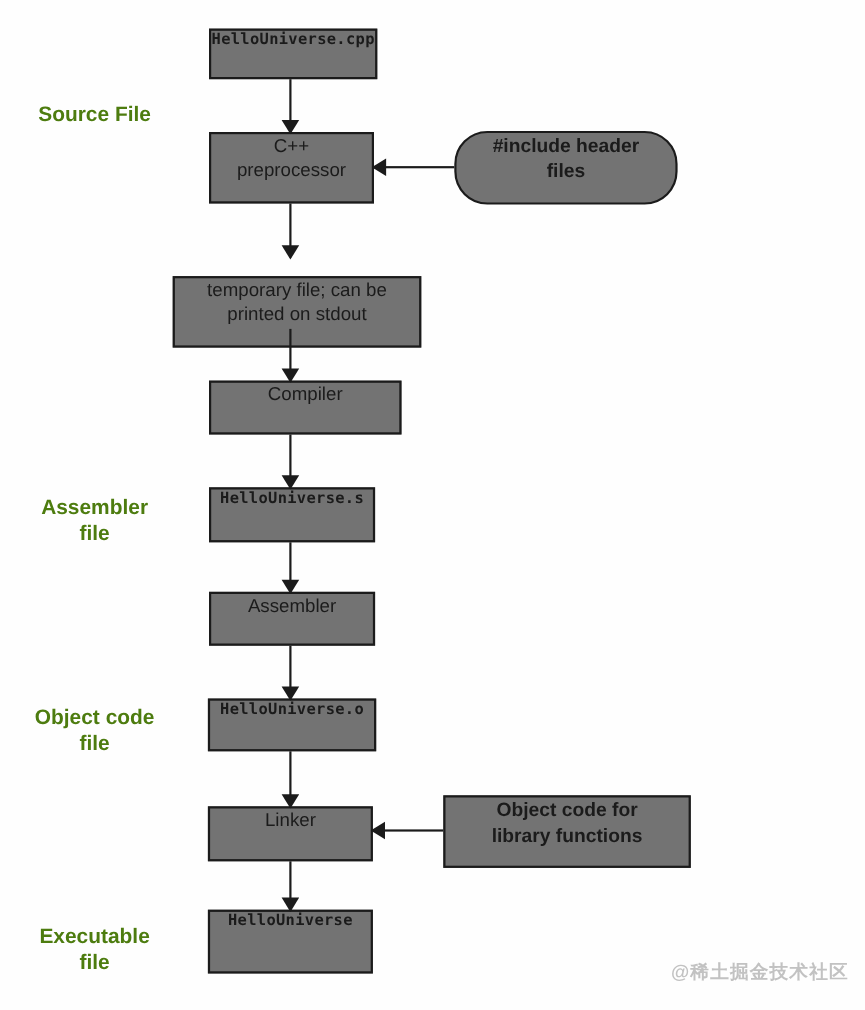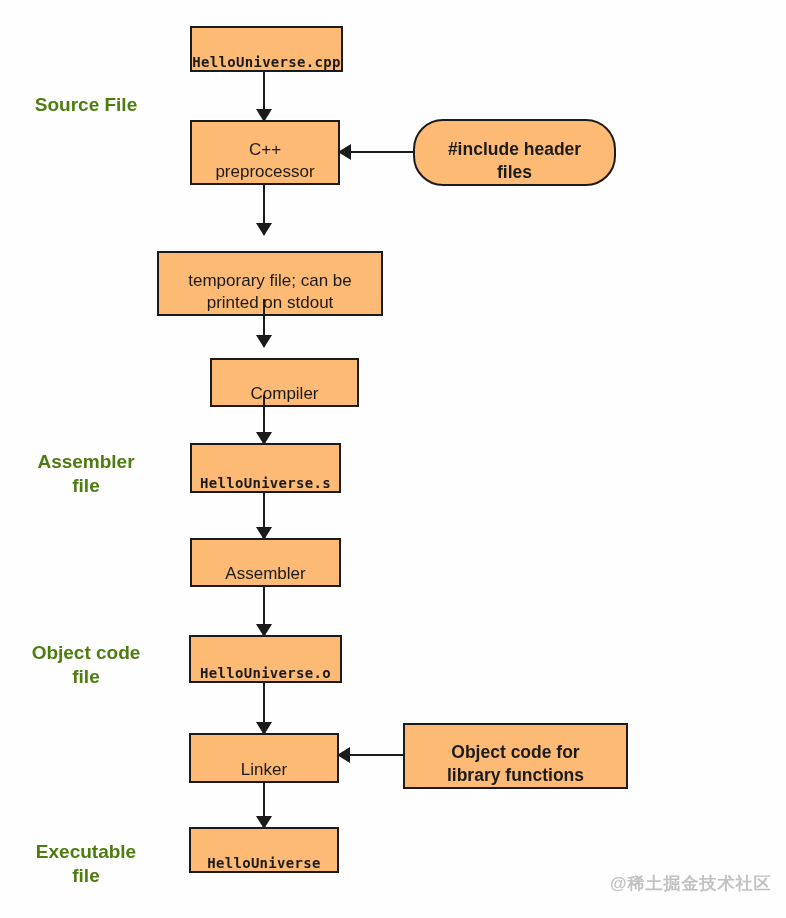--- a/index.html
+++ b/index.html
@@ -10,23 +10,23 @@
     height: 918px;
     background: #fefefe;
     font-family: "Liberation Sans", sans-serif;
     overflow: hidden;
     color: #1b1b1b;
   }
   .box {
     position: absolute;
     box-sizing: border-box;
     border: 2px solid #1b1b1b;
-    background: #fdba74;
+    background: #737373;
     display: flex;
-    align-items: flex-end;
+    align-items: flex-start;
     justify-content: center;
     text-align: center;
   }
   .box-label {
     white-space: pre-line;
     color: #1b1b1b;
   }
   .mono .box-label {
     font-family: "DejaVu Sans Mono", monospace;
     font-weight: bold;
@@ -102,41 +102,41 @@
   <div class="box sans" style="left:190px; top:120px; width:150px; height:65px;">
     <span class="box-label">C++
 preprocessor</span>
   </div>
 
   <div class="box sans" style="left:157px; top:251px; width:226px; height:65px;">
     <span class="box-label">temporary file; can be
 printed on stdout</span>
   </div>
 
-  <div class="box sans" style="left:190px; top:358px; width:149px; height:49px;margin-left:20px;">
+  <div class="box sans" style="left:190px; top:346px; width:175px; height:49px;">
     <span class="box-label">Compiler</span>
   </div>
 
   <div class="box mono" style="left:190px; top:443px; width:151px; height:50px;">
     <span class="box-label">HelloUniverse.s</span>
   </div>
 
   <div class="box sans" style="left:190px; top:538px; width:151px; height:49px;">
     <span class="box-label">Assembler</span>
   </div>
 
   <div class="box mono" style="left:189px; top:635px; width:153px; height:48px;">
     <span class="box-label">HelloUniverse.o</span>
   </div>
 
   <div class="box sans" style="left:189px; top:733px; width:150px; height:50px;">
     <span class="box-label">Linker</span>
   </div>
 
-  <div class="box mono" style="left:189px; top:827px; width:150px; height:46px;">
+  <div class="box mono" style="left:189px; top:827px; width:150px; height:58px;">
     <span class="box-label">HelloUniverse</span>
   </div>
 
   <div class="box annotation" style="left:413px; top:119px; width:203px; height:67px;border-radius:30px;">
     <span class="box-label">#include header
 files</span>
   </div>
 
   <div class="box annotation" style="left:403px; top:723px; width:225px; height:66px;">
     <span class="box-label">Object code for

